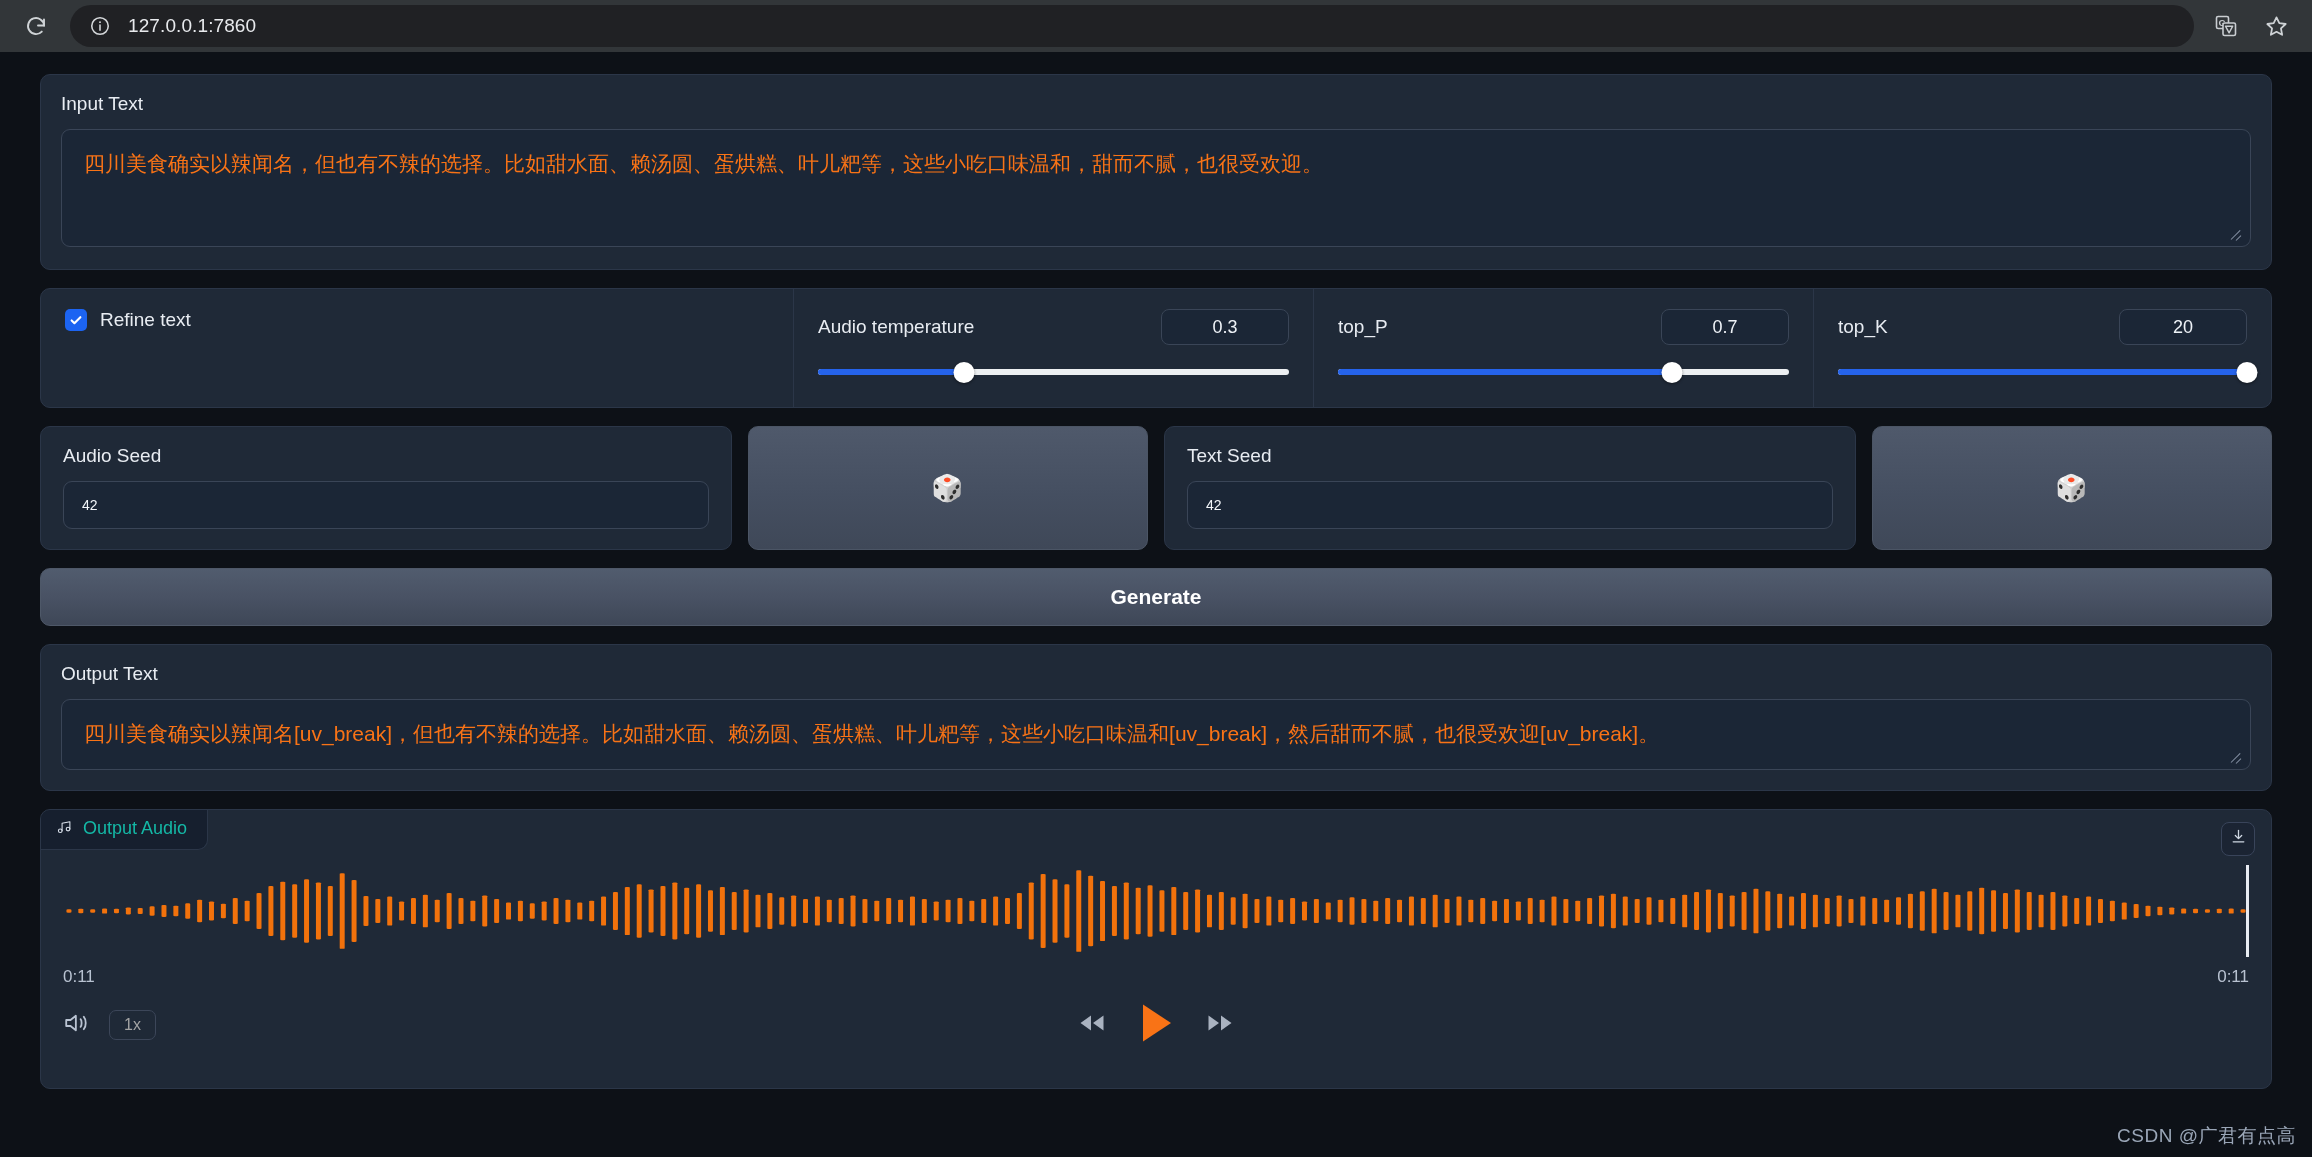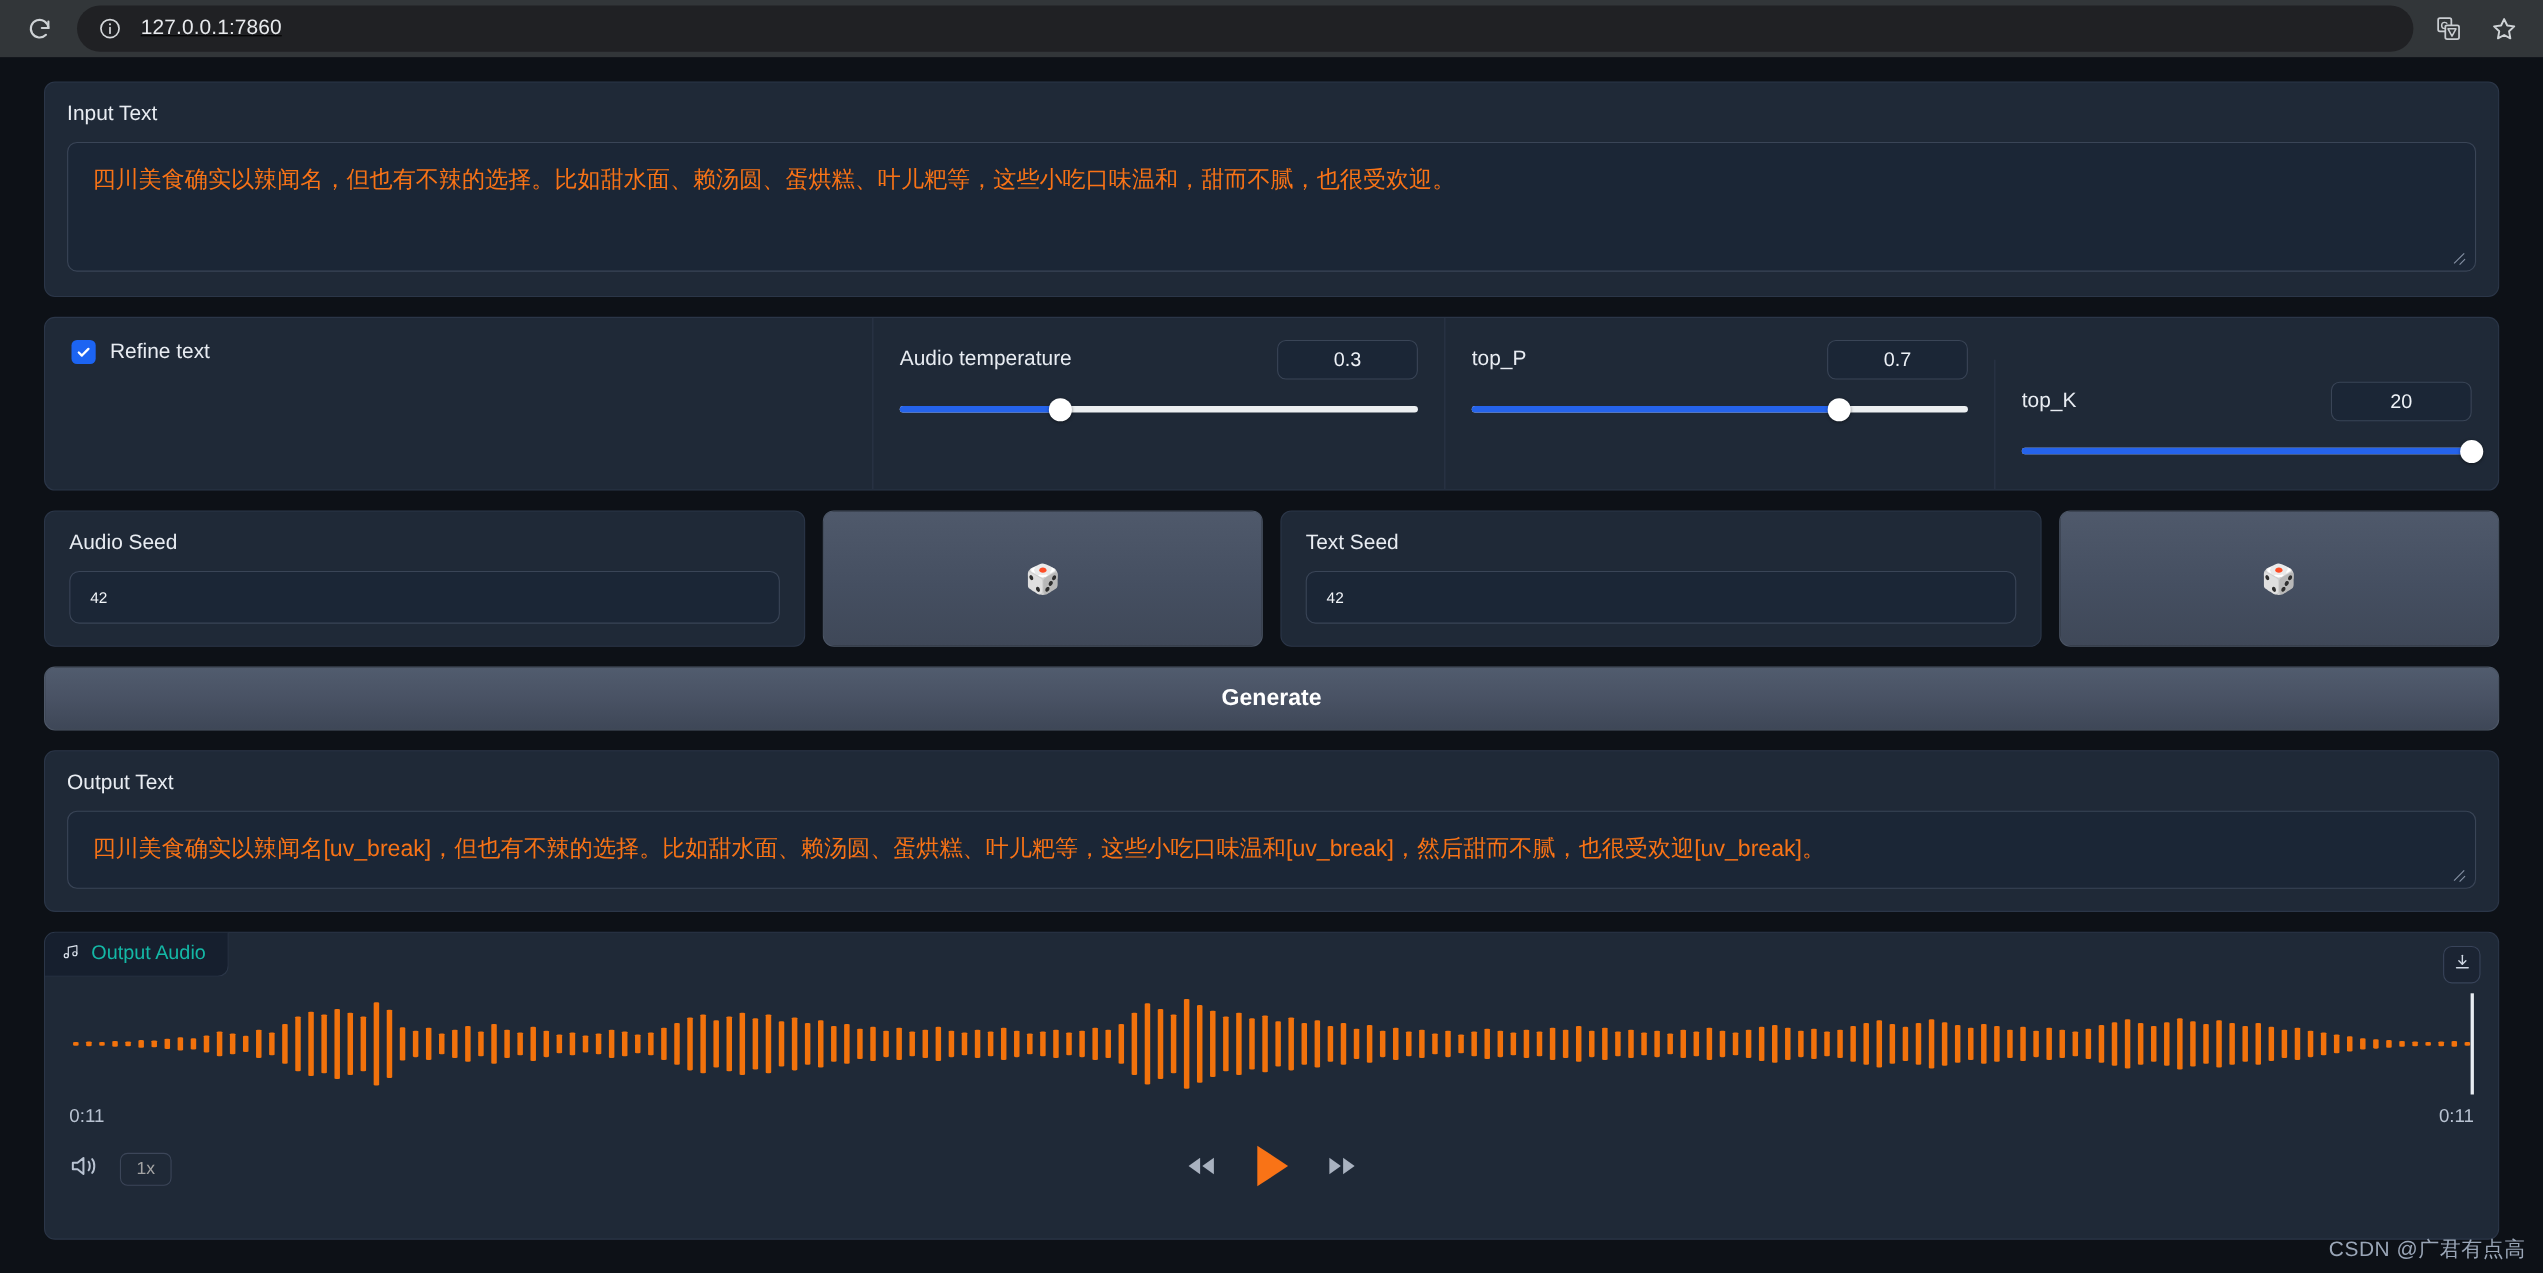--- a/index.html
+++ b/index.html
@@ -29,21 +29,20 @@
   #omnibox {
     margin-left: 12px;
     height: 42px;
     flex: 1;
     background: #202124;
     border-radius: 21px;
     display: flex;
     align-items: center;
     padding: 0 16px;
     cursor: text;
-    text-decoration: underline;
   }
   #omnibox .info-icon {
     width: 28px; height: 28px;
     display: flex; align-items: center; justify-content: center;
     margin-right: 14px;
   }
   #omnibox .url {
     color: #e8eaed;
     font-size: 19px;
     letter-spacing: .1px;
@@ -113,21 +112,21 @@
     overflow: hidden;
   }
   .ctl-cell {
     padding: 20px 24px 26px 24px;
     position: relative;
   }
   .ctl-cell + .ctl-cell { border-left: 1px solid #2b3648; }
   #cell-refine { width: 752px; display: flex; align-items: flex-start; }
   #cell-temp { width: 520px; }
   #cell-topp { width: 500px; }
-  #cell-topk { flex: 1; margin-top: 38px; }
+  #cell-topk { flex: 1; }
 
   .checkbox-row { display: flex; align-items: center; gap: 13px; cursor: pointer; }
   .cbox {
     width: 22px; height: 22px;
     background: #1c64f2;
     border-radius: 5px;
     display: flex; align-items: center; justify-content: center;
   }
   .cbox svg { display: block; }
   .cb-label { color: #e8ecf2; font-size: 19px; }

